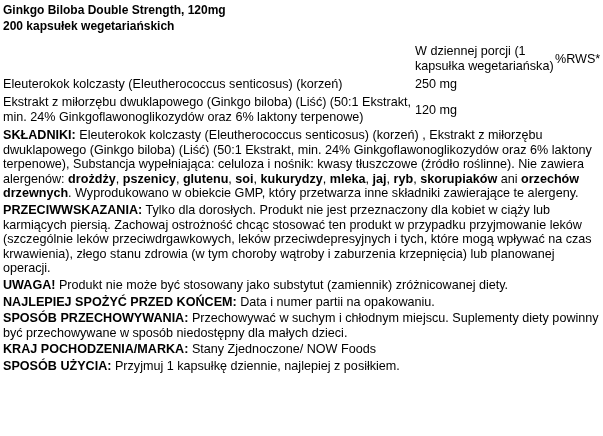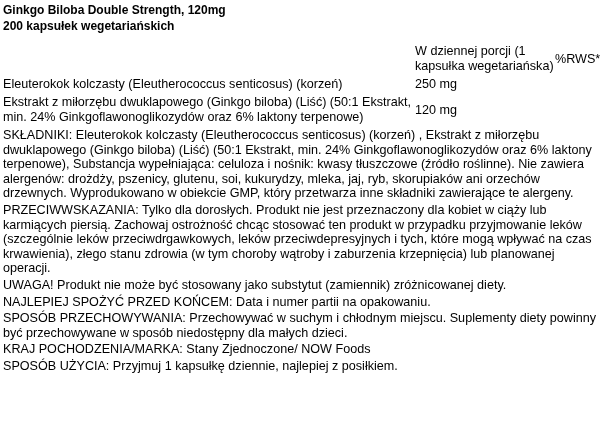--- a/index.html
+++ b/index.html
@@ -36,21 +36,21 @@
   .c-name { width: 412px; }
   .c-amt  { width: 140px; }
   .c-rws  { width: 45px; }
   .footnote {
     margin: 11px 0 6px 0;
   }
   .sections p {
     margin: 0 0 2px 0;
     line-height: 14.6px;
   }
-  .b { font-weight: normal; text-align: center; }
+  .b { font-weight: bold; text-align: center; }
   p { margin: 0; }
 </style>
 </head>
 <body>
 
 <div class="label">
 
   <div class="top-block">
     <div>Ginkgo Biloba Double Strength, 120mg</div>
     <div>200 kapsułek wegetariańskich</div>

